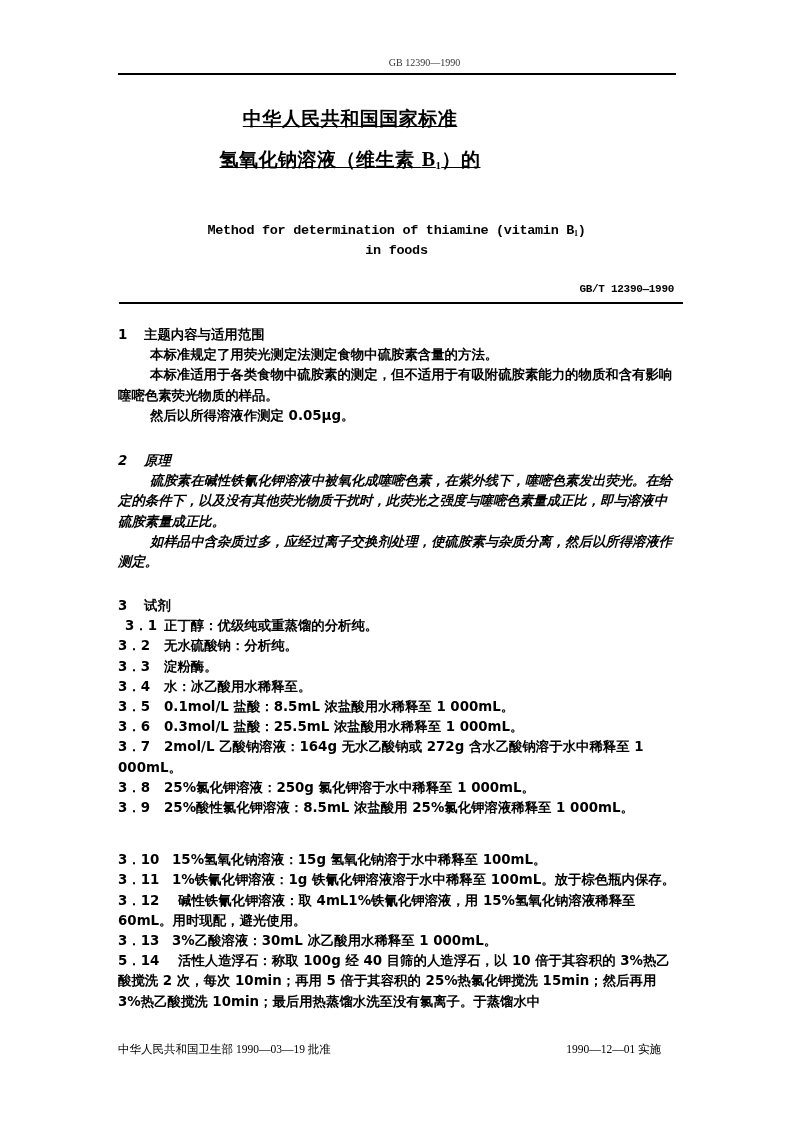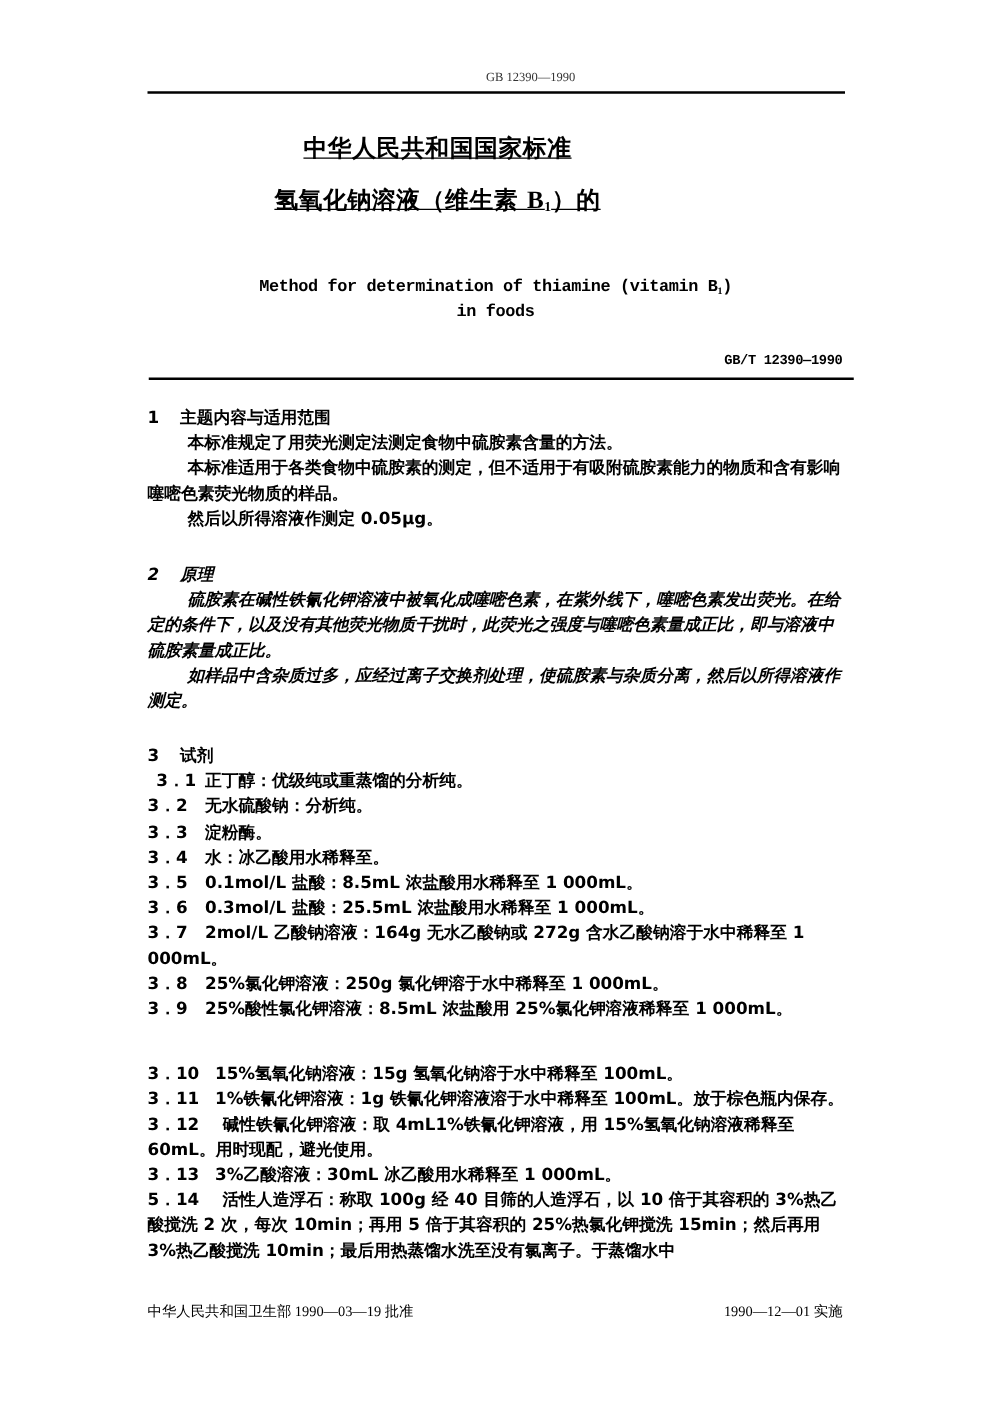--- a/index.html
+++ b/index.html
@@ -37,21 +37,21 @@
     }
     .body-text p { margin: 0; }
     .indent { text-indent: 32px; }
     .heading .num { display: inline-block; width: 26px; }
     .item .num { display: inline-block; }
     .footer-left {
       position: absolute; top: 1042px; left: 118px;
       font-family: "Liberation Serif", serif; font-size: 11.5px;
     }
     .footer-right {
-      position: absolute; top: 1042px; right: 119px;
+      position: absolute; top: 1042px; right: 132px;
       font-family: "Liberation Serif", serif; font-size: 11.5px;
     }
   </style>
 </head>
 <body>
 
 <div class="page">
 
   <div class="running-head">GB 12390—1990</div>
   <div class="rule rule-top"></div>

